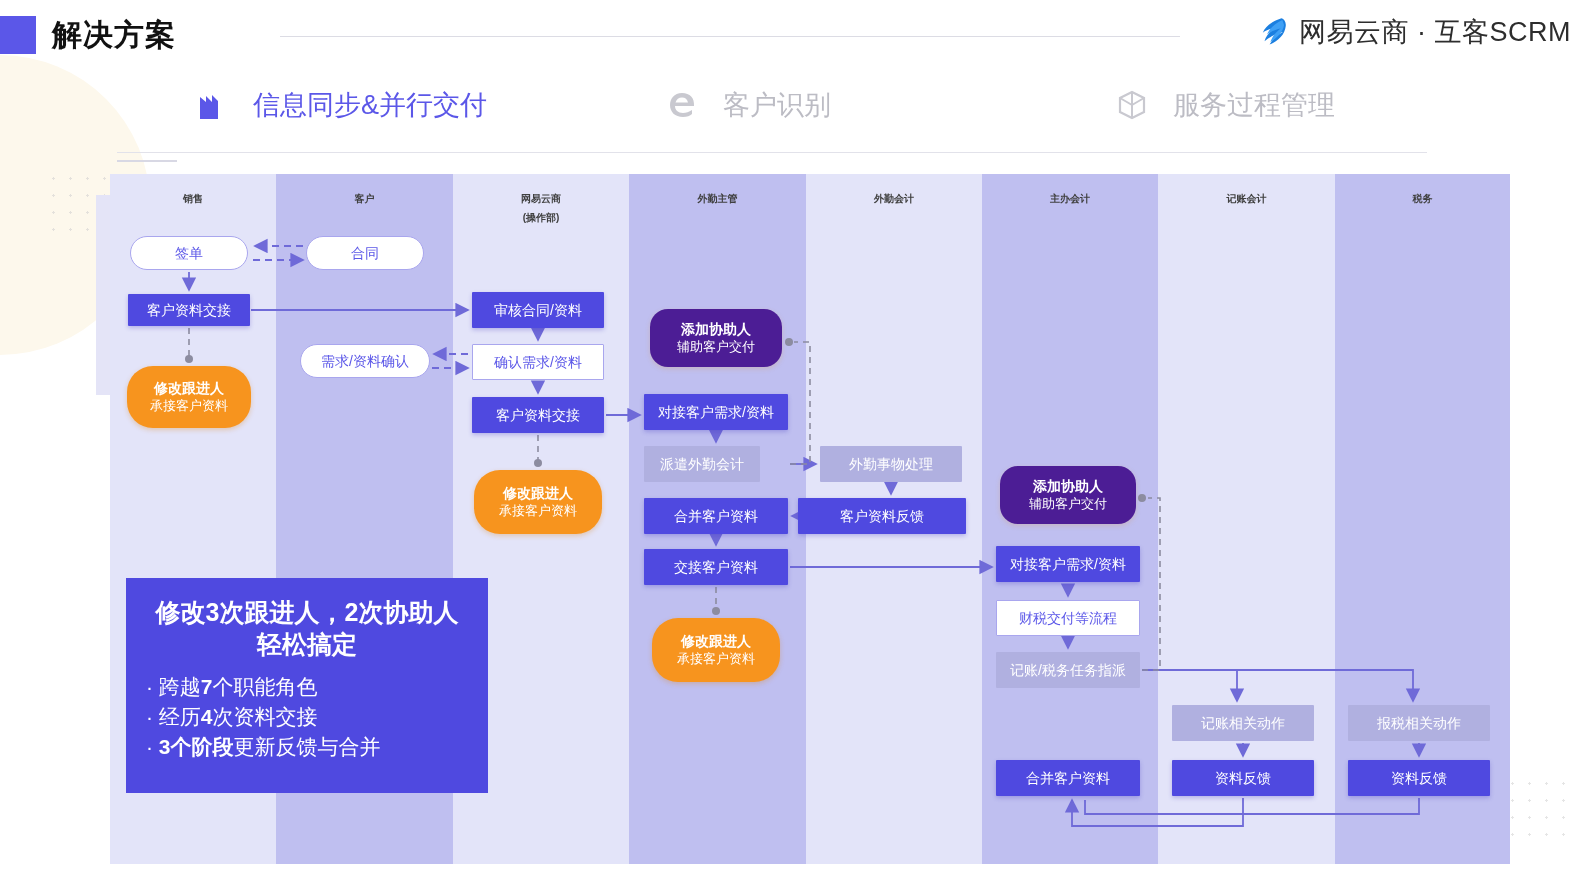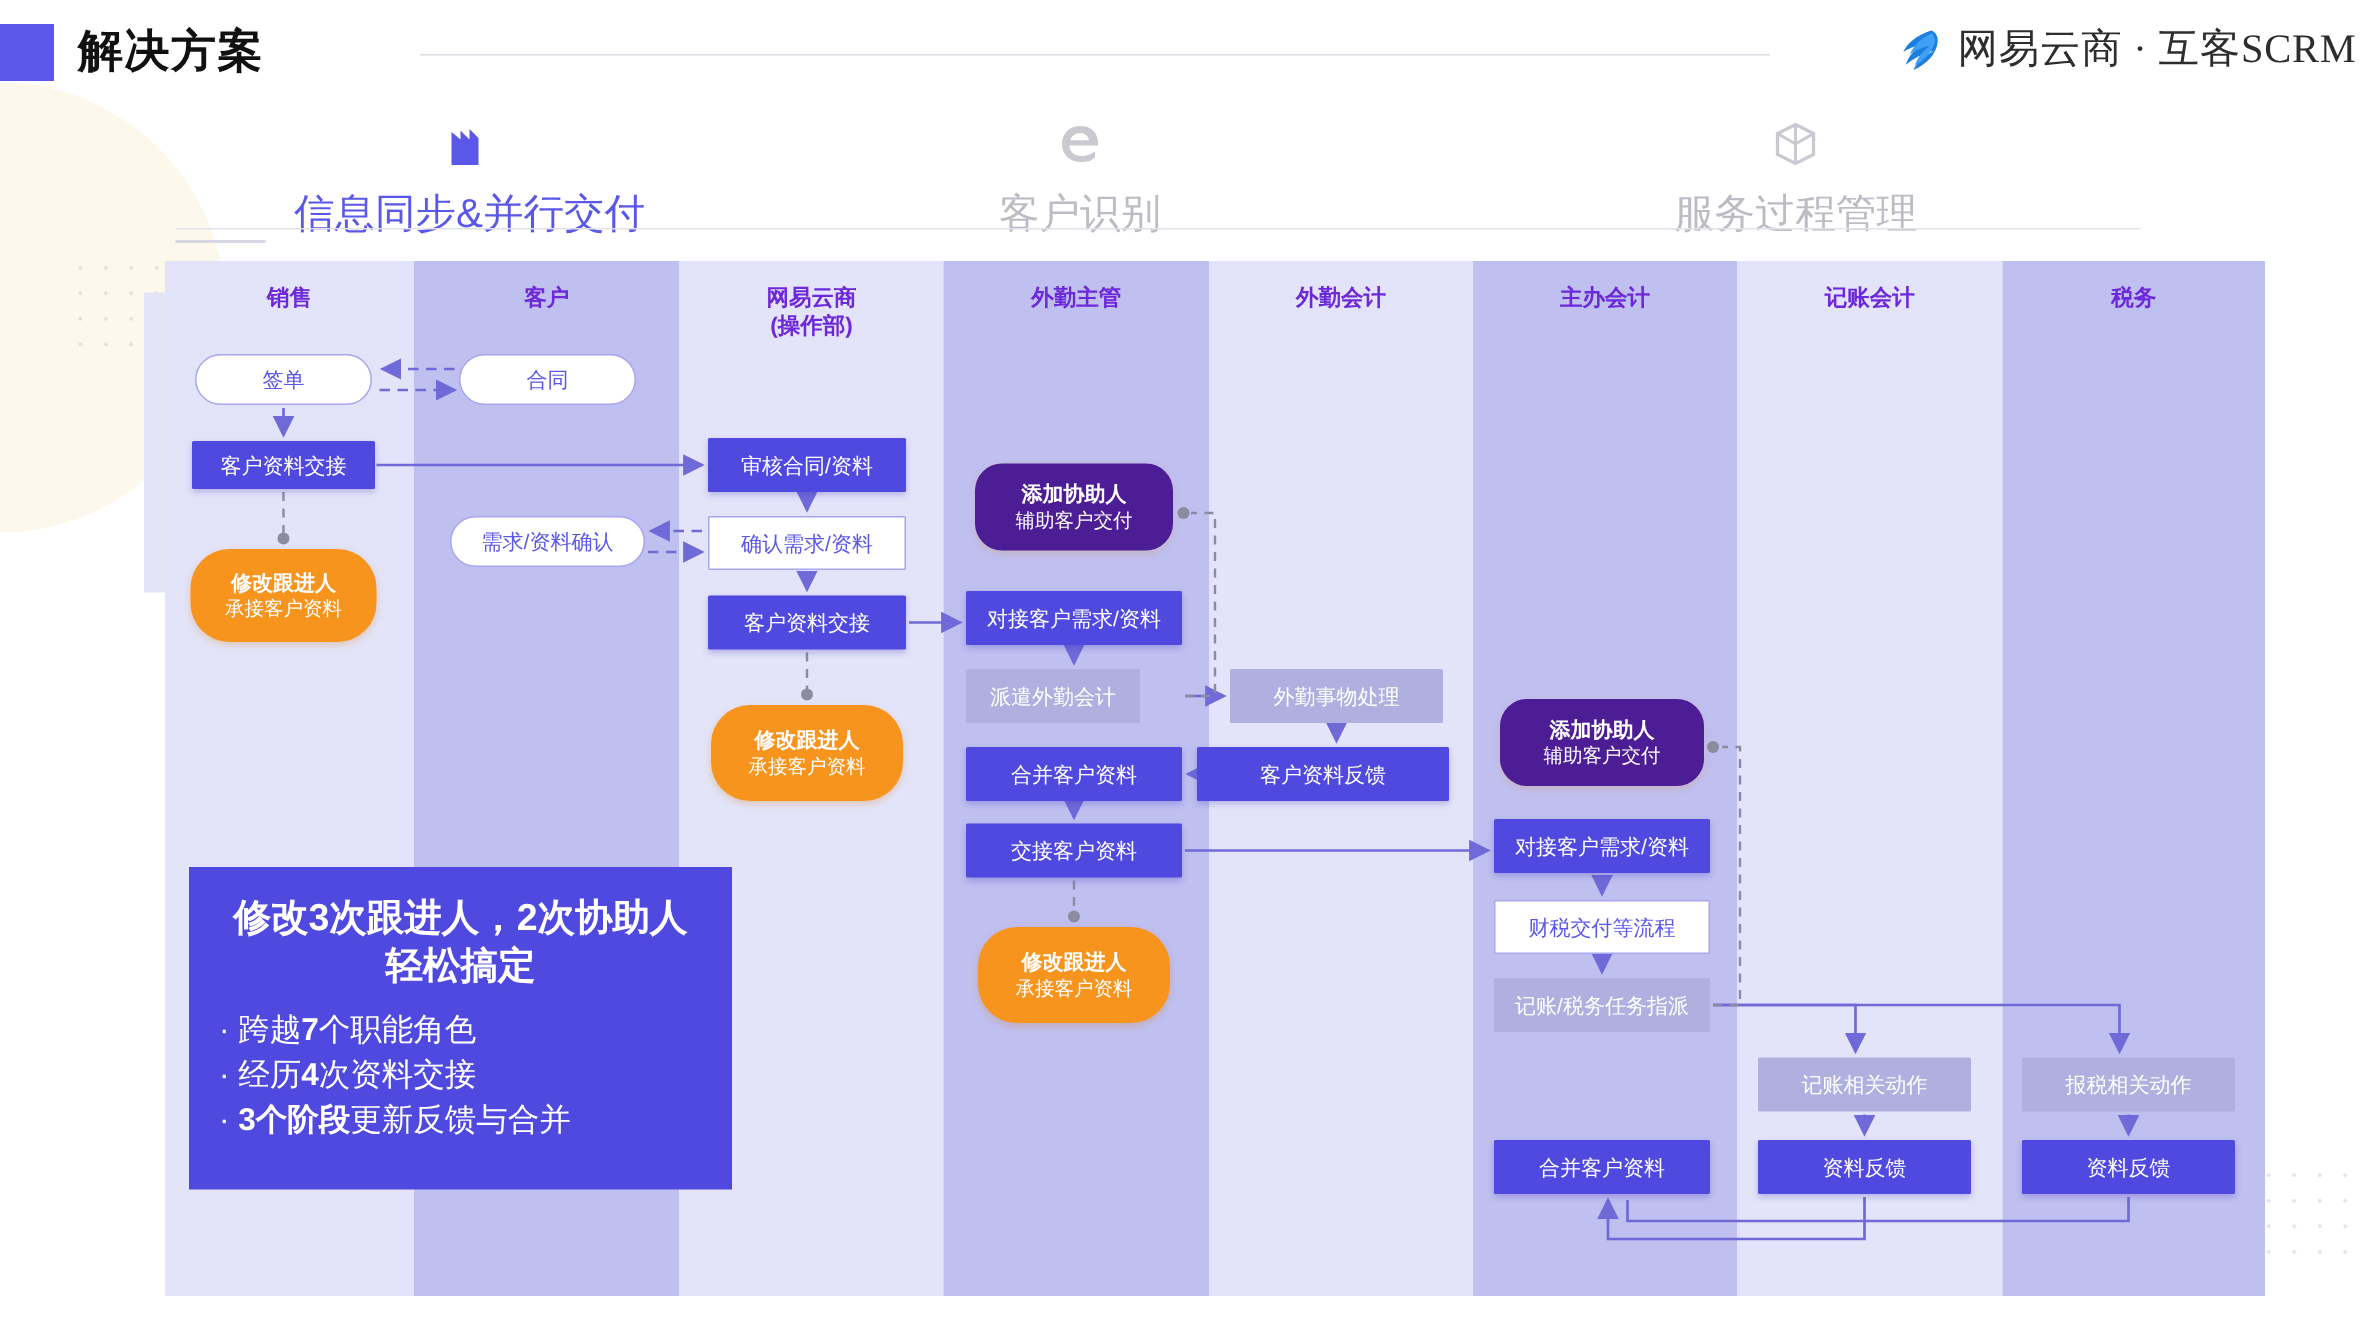--- a/index.html
+++ b/index.html
@@ -17,38 +17,38 @@
     background-image:radial-gradient(#cfcfcf 1.1px, transparent 1.2px);
     background-size:17px 17px;opacity:.55;}
   .deco-sq{position:absolute;left:96px;top:195px;width:120px;height:200px;background:#e4e4f7;}
   .deco-line{position:absolute;left:117px;top:160px;width:60px;height:2px;background:#d8d8e4;}
   
   .hdr{position:absolute;left:0;top:14px;width:1585px;height:44px;}
   .hdr-mark{position:absolute;left:0;top:2px;width:36px;height:38px;background:#5b57e8;}
   .hdr-title{position:absolute;left:52px;top:2px;font-size:30px;font-weight:bold;color:#111;
     letter-spacing:1px;line-height:38px;}
   .hdr-rule{position:absolute;left:280px;top:22px;width:900px;height:1px;background:#dcdce4;}
-  .brand{position:absolute;right:14px;top:0;display:flex;align-items:flex-end;gap:9px;font-family:Liberation Serif, serif;}
+  .brand{position:absolute;right:14px;top:0;display:flex;align-items:flex-start;gap:9px;}
   .brand-logo{width:34px;height:34px;}
   .brand-text{font-size:27px;color:#2d2d2d;letter-spacing:.5px;white-space:nowrap;}
   
   .tabs{position:absolute;left:196px;top:80px;width:1240px;height:50px;}
-  .tab{position:absolute;top:0;display:flex;align-items:center;gap:12px;height:50px;flex-direction:column;}
+  .tab{position:absolute;top:0;display:flex;align-items:center;gap:25px;height:50px;}
   .tab-ico{width:32px;height:32px;flex:0 0 32px;}
   .tab-label{font-size:27px;white-space:nowrap;}
   .tab.active .tab-label{color:#5b57e8;}
   .tab.idle .tab-label{color:#bcbcc4;}
   .tabs-rule{position:absolute;left:117px;top:152px;width:1310px;height:1px;background:#e2e2ea;}
   
   .board{position:absolute;left:110px;top:174px;width:1400px;height:690px;}
   .lane{position:absolute;top:0;height:690px;}
   .lane.a{background:#e3e4f9;}
   .lane.b{background:#bfbff0;}
-  .lane-title{position:absolute;top:15px;left:0;width:100%;text-align:center;font-size:15px;
-    font-weight:bold;color:#6d28d9;line-height:19px;}
+  .lane-title{position:absolute;top:15px;left:0;width:100%;text-align:center;font-size:10px;
+    font-weight:bold;color:#404040;line-height:19px;}
   
   .node{position:absolute;display:flex;align-items:center;justify-content:center;text-align:center;
     border-radius:1px;font-size:14px;line-height:17px;box-sizing:border-box;z-index:5;}
   .node.solid{background:#4f49e0;color:#fff;box-shadow:0 2px 4px rgba(60,50,190,.28);}
   .node.ghost{background:#fff;color:#5b57e8;border:1.4px solid #a9a6ee;}
   .node.mute{background:#b0b0e0;color:#fff;}
   .node.orange{background:#f7941e;color:#fff;border-radius:26px;font-weight:bold;
     box-shadow:0 2px 5px rgba(220,130,20,.3);}
   .node.orange-lt{background:#4c1d95;color:#fff;border-radius:18px;font-weight:bold;
     box-shadow:0 2px 5px rgba(220,150,70,.25);}

